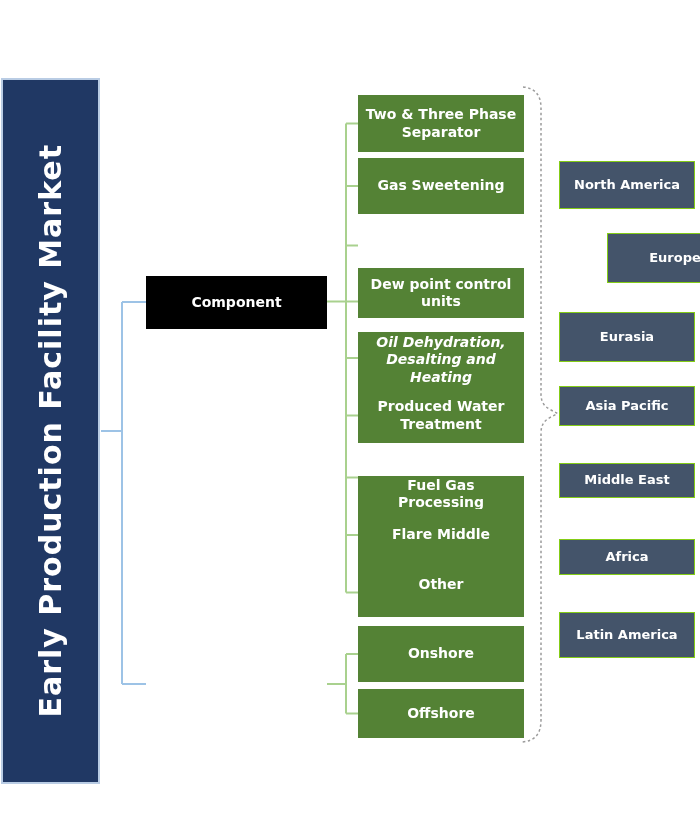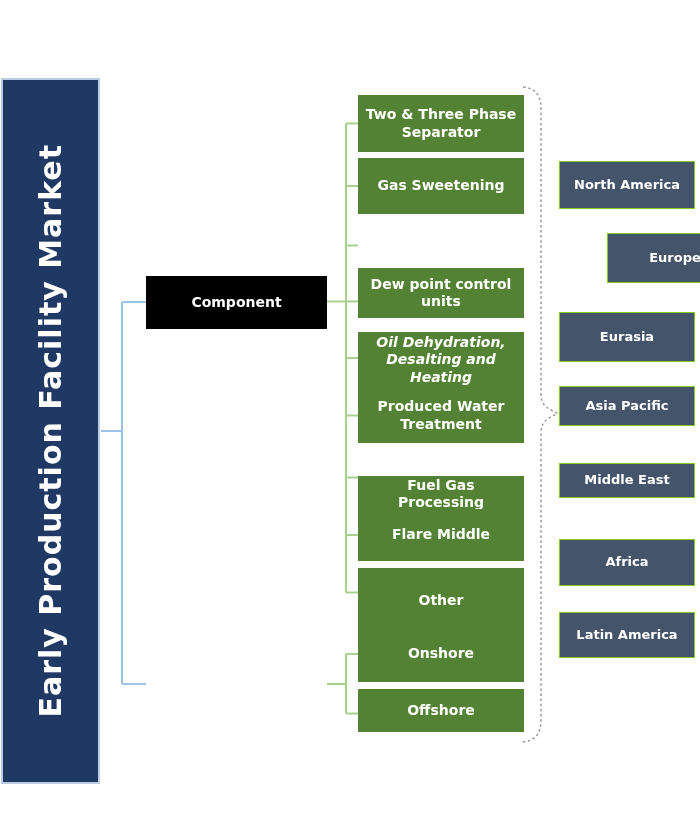--- a/index.html
+++ b/index.html
@@ -32,31 +32,31 @@
 
   .green{left:358px;width:166px;background:#548235;font-size:14px;padding:2px 6px;}
   .c1{top:95px;height:57px;}
   .c2{top:158px;height:56px;}
   .c3{top:220px;height:51px;}
   .c4{top:268px;height:50px;}
   .c5{top:332px;height:56px;font-style:italic;}
   .c6{top:388px;height:55px;}
   .c7{top:452px;height:36px;margin-top:24px;}
   .c8{top:509px;height:52px;}
-  .c9{top:568px;height:65px;}
+  .c9{top:552px;height:65px;}
   .a1{top:626px;height:56px;}
-  .a2{top:689px;height:43px;}
+  .a2{top:689px;height:49px;}
 
   .slate{left:559px;width:136px;background:#44546a;border:1px solid #84cc16;font-size:13px;}
   .r1{top:161px;height:48px;}
   .r2{top:233px;height:50px;margin-left:48px;}
   .r3{top:312px;height:50px;}
   .r4{top:386px;height:40px;}
   .r5{top:463px;height:35px;}
-  .r6{top:539px;height:47px;}
+  .r6{top:539px;height:36px;}
   .r7{top:612px;height:46px;}
 </style>
 </head>
 <body>
 
 <div class="canvas">
 
   <svg class="connectors" viewBox="0 0 700 827" xmlns="http://www.w3.org/2000/svg">
 
     <g stroke="#9dc3e6" stroke-width="2" fill="none">

